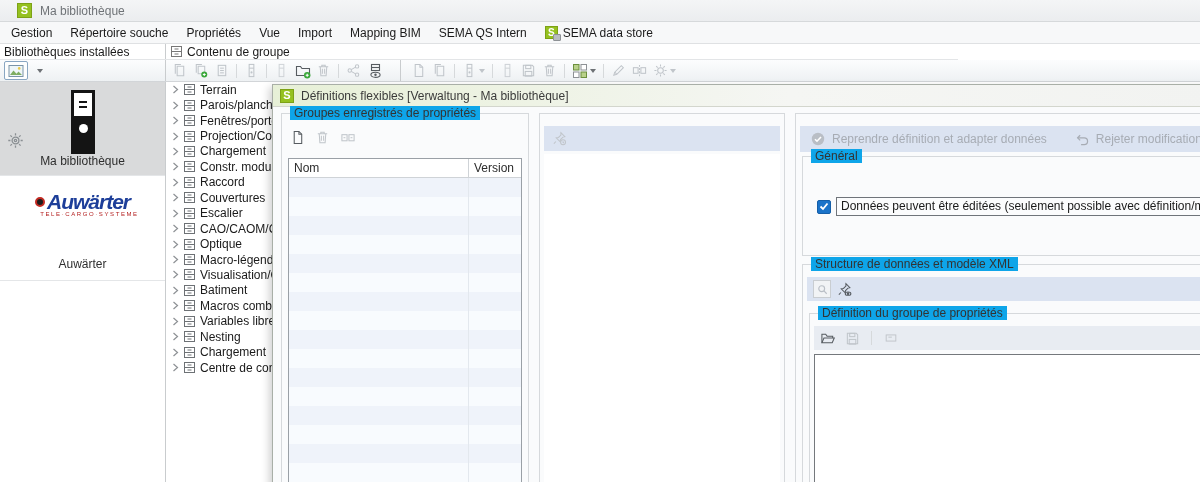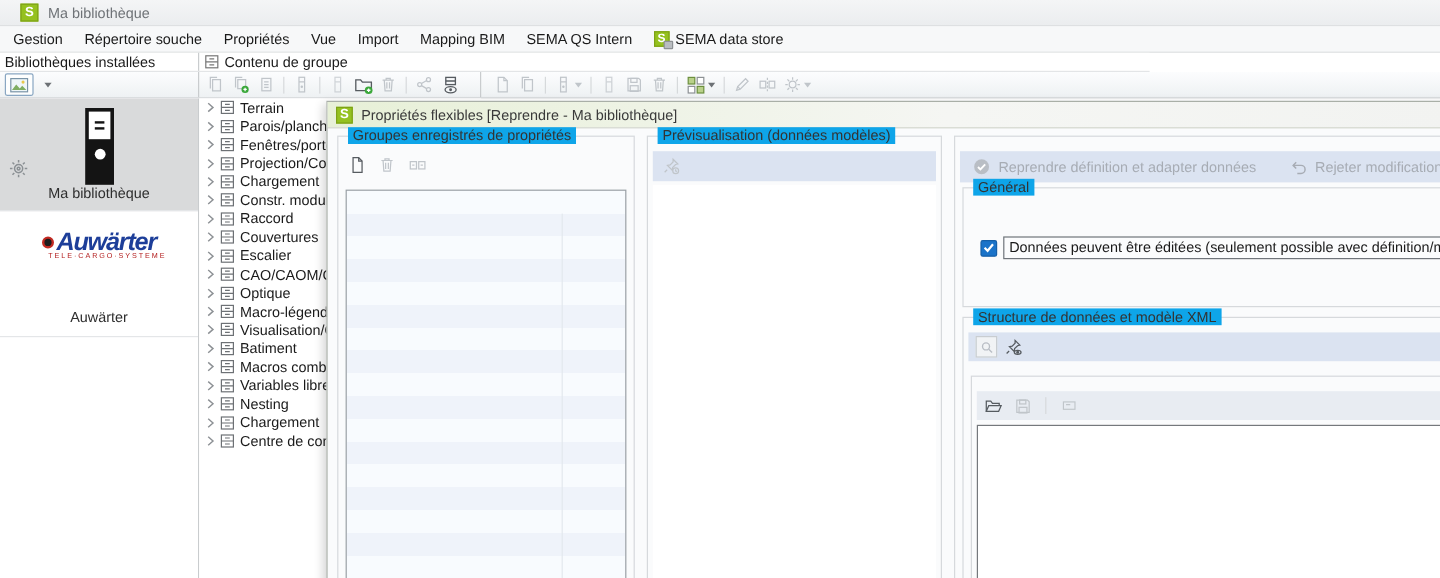--- a/index.html
+++ b/index.html
@@ -620,21 +620,21 @@
         <line x1="4.5" y1="4" x2="8.5" y2="4"></line>
         <line x1="4.5" y1="9" x2="8.5" y2="9"></line>
       </svg>
       <span class="tree-label">Centre de contrô</span>
     </div>
 </div>
 
 <div class="dialog">
   <div class="dialog-titlebar">
     <div class="sema-logo" style="width:14px;height:14px;">S</div>
-    <span>Propriétés flexibles [Reprendre - Ma bibliothèque]</span>
+    <span>Définitions flexibles [Verwaltung - Ma bibliothèque]</span>
   </div>
 
   <div class="groupbox" style="left:8px; top:28px; width:248px; height:398px;">
     <span class="gb-label">Groupes enregistrés de propriétés</span>
     <div class="fg-toolbar">
       <div class="tb-btn ico-on">
         <svg width="15" height="15" viewBox="0 0 16 16" fill="none" stroke="currentColor" stroke-width="1.1">
           <path d="M4.5 1.5h5l3 3v10h-8z"></path>
             <path d="M9.5 1.5v3h3"></path>
           </svg>
@@ -647,26 +647,33 @@
       <div class="tb-btn ico-off">
         <svg width="16" height="15" viewBox="0 0 16 16" fill="none" stroke="currentColor" stroke-width="1.1">
           <rect x="1.5" y="5" width="5.5" height="6.5"></rect>
             <rect x="9" y="5" width="5.5" height="6.5"></rect>
           <line x1="3.2" y1="8.2" x2="5.2" y2="8.2"></line>
             <line x1="10.7" y1="8.2" x2="12.7" y2="8.2"></line>
           </svg>
       </div>
     </div>
     <div class="fg-table">
+      <div class="fg-thead">
+        <div class="fg-th nom">
+            <span>Nom</span>
+          </div>
+        <div class="fg-th ver">
+            <span>Version</span>
+          </div>
+      </div>
       <div class="fg-colline"></div>
     </div>
   </div>
 
   <div class="groupbox" style="left:266px; top:28px; width:246px; height:398px;">
-    <span class="gb-label">Prévisualisation (données modèles)</span>
     <div class="strip" style="left:4px; right:4px; top:12px; height:25px;">
       <div class="tb-btn ico-off">
         <svg width="15" height="15" viewBox="0 0 16 16" fill="none" stroke="currentColor" stroke-width="1.1">
           <path d="M9.5 1.8l4.2 4.2-2 .5-2.6 2.6-.4 2.4-4.2-4.2 2.4-.4 2.6-2.6z"></path>
             <line x1="4.2" y1="11.2" x2="2" y2="13.4"></line>
           <circle cx="11.8" cy="12" r="2.6"></circle>
             <path d="M11.8 10.8v1.4l1 .6"></path>
           </svg>
       </div>
     </div>
@@ -717,20 +724,21 @@
           <svg width="15" height="15" viewBox="0 0 16 16" fill="none" stroke="currentColor" stroke-width="1.1">
             <path d="M9.5 1.8l4.2 4.2-2 .5-2.6 2.6-.4 2.4-4.2-4.2 2.4-.4 2.6-2.6z"></path>
               <line x1="4.2" y1="11.2" x2="2" y2="13.4"></line>
             <ellipse cx="11.8" cy="12.4" rx="3" ry="1.8"></ellipse>
               <circle cx="11.8" cy="12.4" r=".8" fill="currentColor"></circle>
             </svg>
         </div>
       </div>
 
       <div class="groupbox" style="left:6px; top:48px; right:10px; height:206px; background:#fafbfc;">
+        <span class="gb-label">Définition du groupe de propriétés</span>
         <div class="def-toolbar" style="left:4px; right:4px; top:12px; height:24px; padding:0 4px;">
           <div class="tb-btn ico-on">
             <svg width="16" height="15" viewBox="0 0 16 16" fill="none" stroke="currentColor" stroke-width="1.1">
               <path d="M1.5 12.5V3.5h4l1.5 2h6v2"></path>
                 <path d="M1.5 12.5l2.2-5h11l-2.2 5z"></path>
               </svg>
           </div>
           <div class="tb-btn ico-off">
             <svg width="15" height="15" viewBox="0 0 16 16" fill="none" stroke="currentColor" stroke-width="1.1">
               <path d="M2.5 2.5h9.5l1.5 1.5v9.5H2.5z"></path>

